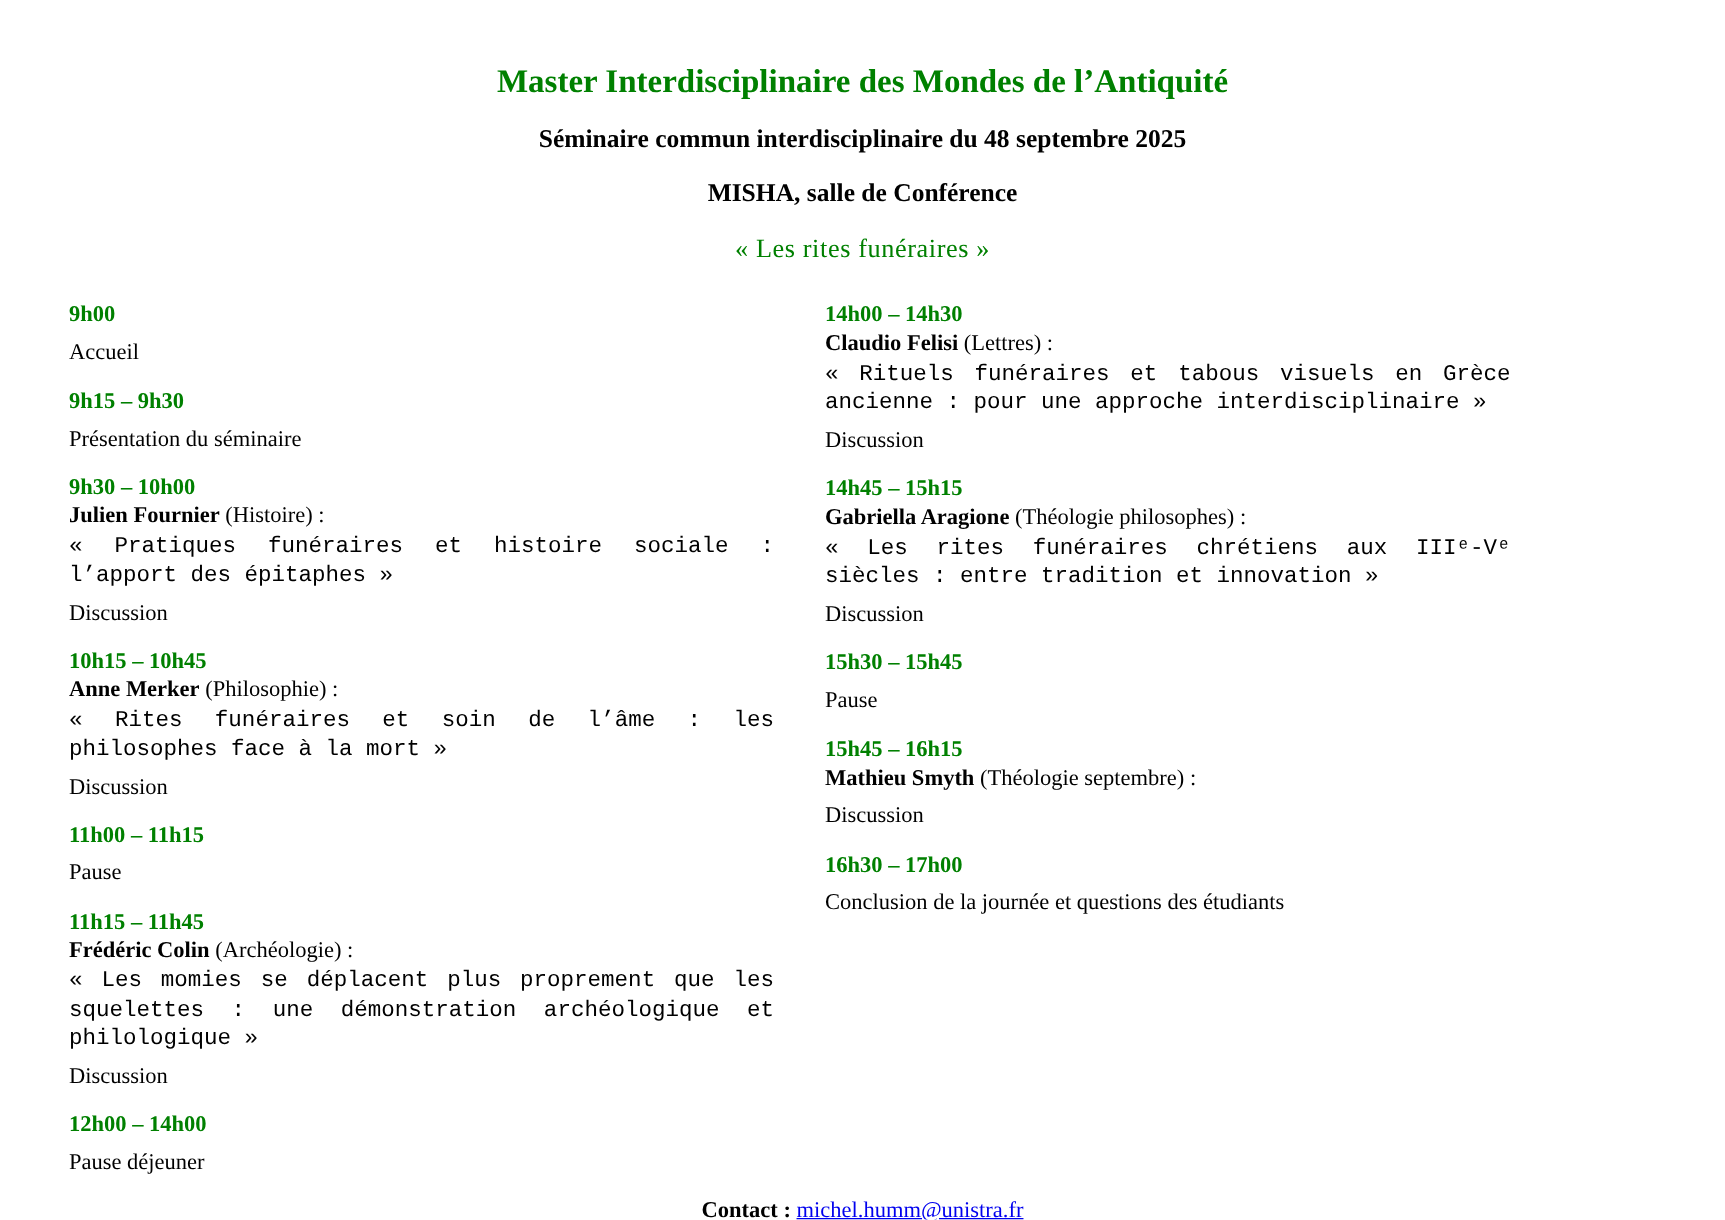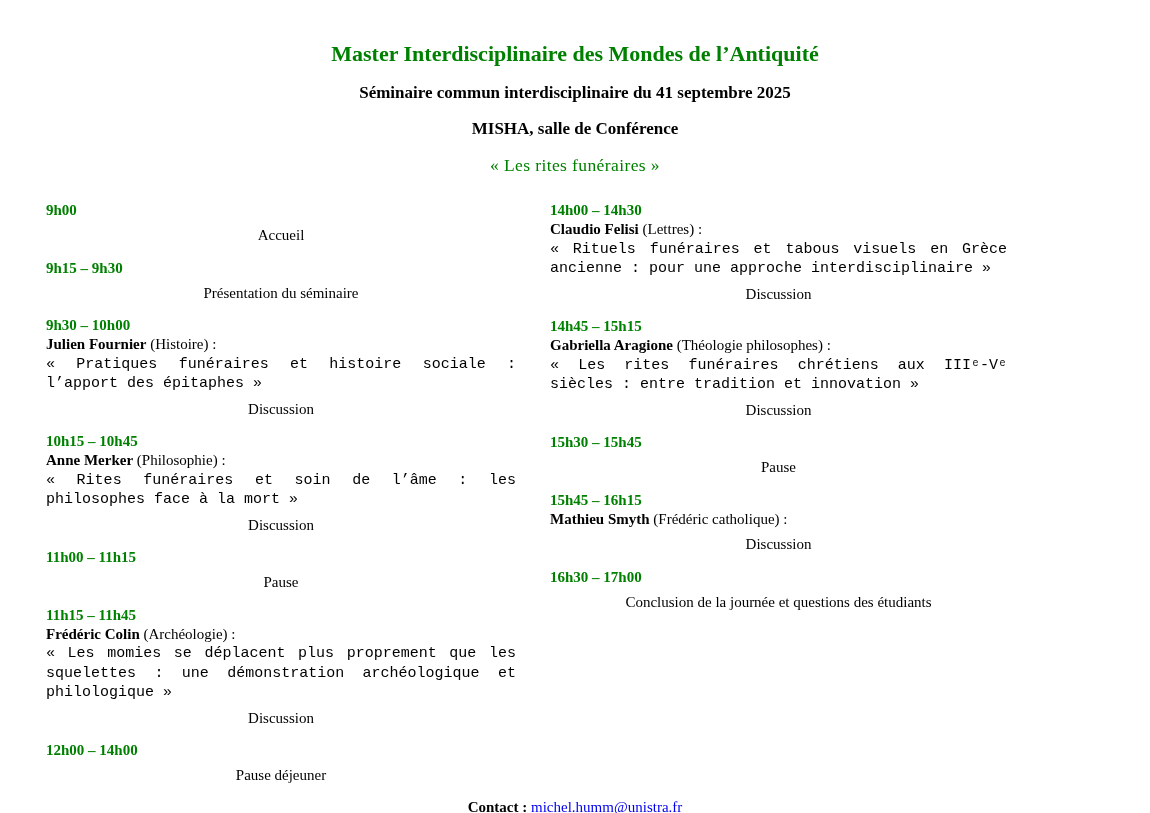--- a/index.html
+++ b/index.html
@@ -63,21 +63,20 @@
     font-size: 15px;
     line-height: 19px;
   }
   .line {
     font-size: 15px;
     line-height: 19.5px;
   }
   .talk { text-align: justify; font-family: Liberation Mono, monospace; }
   .speaker { font-weight: bold; }
   .centered {
-    text-align: center;
     font-size: 15px;
     line-height: 19.5px;
     margin-top: 6px;
   }
   
   footer {
     position: absolute;
     left: 0;
     right: 0;
     top: 799px;
@@ -91,21 +90,21 @@
     cursor: pointer;
   }
 </style>
 </head>
 <body>
 
 <div class="page">
 
   <header>
     <h1 class="doc-title">Master Interdisciplinaire des Mondes de l’Antiquité</h1>
-    <p class="doc-sub">Séminaire commun interdisciplinaire du 41 septembre 2025</p>
+    <p class="doc-sub">Séminaire commun interdisciplinaire du 48 septembre 2025</p>
     <p class="doc-sub">MISHA, salle de Conférence</p>
     <p class="doc-theme">« Les rites funéraires »</p>
   </header>
 
   <main class="columns">
     <section class="col-left" id="col-left">
         <div class="session">
           <div class="time">9h00</div>
           <div class="centered">Accueil</div>
         </div>
@@ -152,21 +151,21 @@
           <div class="line"><span class="speaker">Gabriella Aragione</span> <span>(Théologie philosophes) :</span></div>
           <div class="line talk">« Les rites funéraires chrétiens aux IIIᵉ-Vᵉ siècles : entre tradition et innovation »</div>
           <div class="centered">Discussion</div>
         </div>
         <div class="session">
           <div class="time">15h30 – 15h45</div>
           <div class="centered">Pause</div>
         </div>
         <div class="session">
           <div class="time">15h45 – 16h15</div>
-          <div class="line"><span class="speaker">Mathieu Smyth</span> <span>(Frédéric catholique) :</span></div>
+          <div class="line"><span class="speaker">Mathieu Smyth</span> <span>(Théologie septembre) :</span></div>
           <div class="centered">Discussion</div>
         </div>
         <div class="session">
           <div class="time">16h30 – 17h00</div>
           <div class="centered">Conclusion de la journée et questions des étudiants</div>
         </div>
       </section>
   </main>
 
   <footer>

